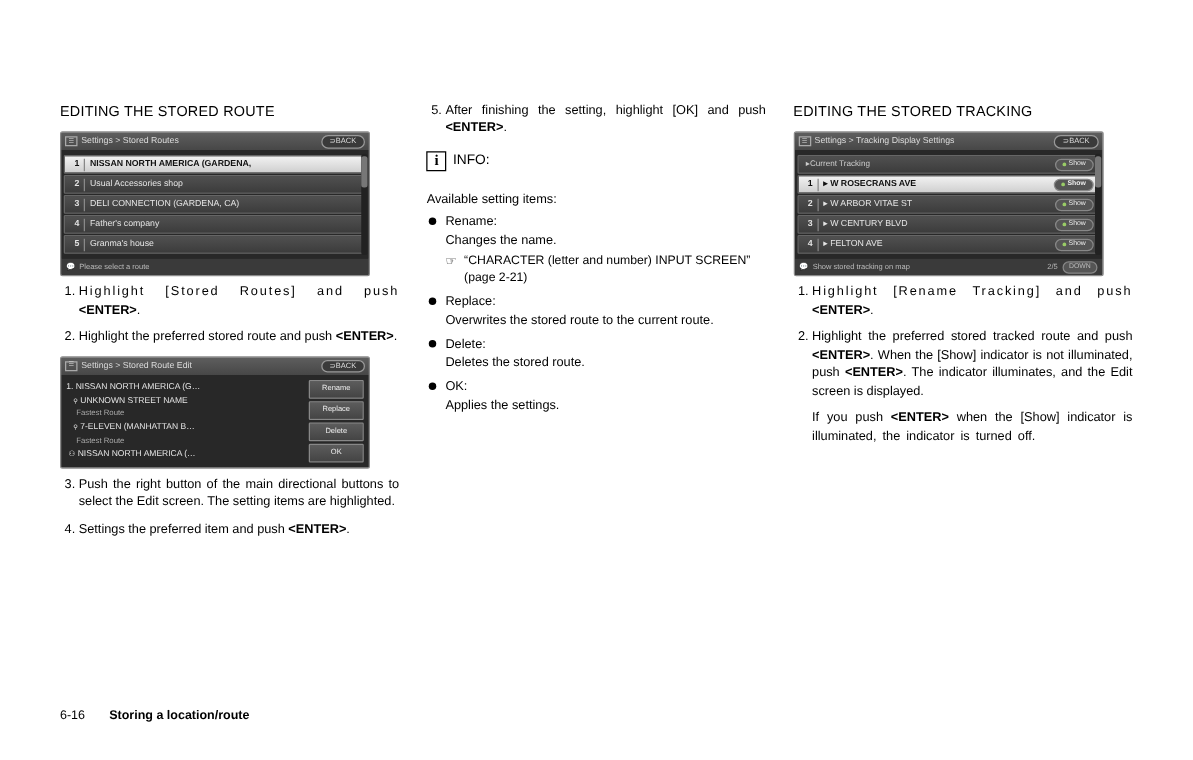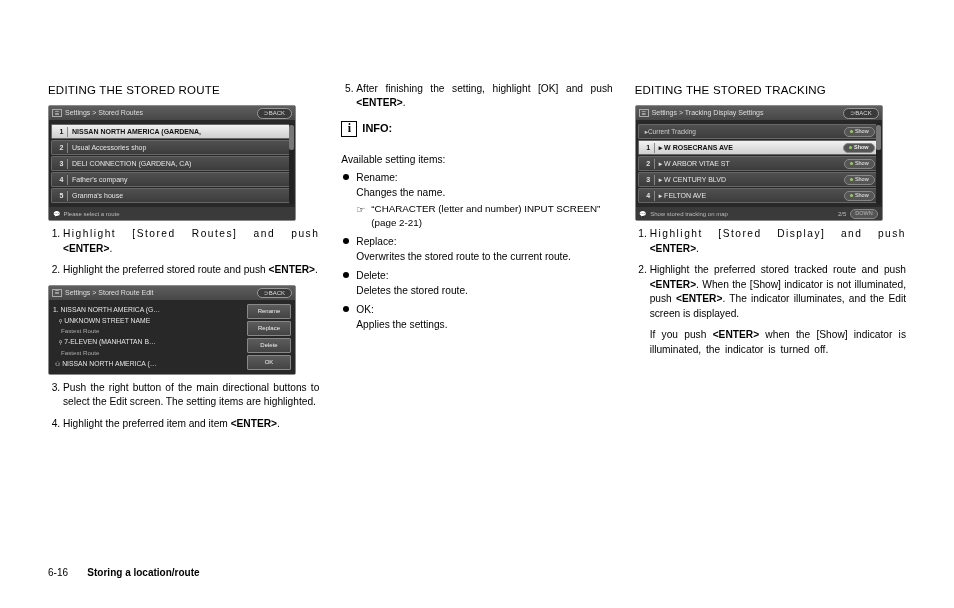--- a/index.html
+++ b/index.html
@@ -38,21 +38,21 @@
   .trk-down { background:#555; border:1px solid #888; border-radius:5px; padding:0 4px; font-size:5.5px; }
 
   
   ol { list-style: decimal; padding-left: 15px; }
   ol > li { margin-bottom: 7px; text-align: justify; }
   .enter { font-weight: bold; }
   .step1 { letter-spacing: 1.5px; word-spacing: 3px; }
 
   .info-bar { display:flex; align-items:center; gap:5px; margin: 10px 0 4px 0; }
   .info-icon { width:16px; height:16px; border:1px solid #000; display:flex; align-items:center; justify-content:center; font-family:"Times New Roman",serif; font-weight:bold; font-size:12px; }
-  .info-lbl { font-weight:bold; font-size:11px; }
+  .info-lbl { font-weight:normal; font-size:11px; }
   .info-text { text-align:justify; word-spacing: 3px; margin-bottom:4px; }
   .avail { margin-bottom:4px;margin-top:16px; }
   ul.bul { list-style:none; padding-left: 0; }
   ul.bul > li { position:relative; padding-left: 15px; margin-bottom:5px; }
   ul.bul > li::before { content:""; position:absolute; left:2px; top:3px; width:6px; height:6px; border-radius:50%; background:#000; }
   .ref { display:flex; gap:6px; margin-left: 0; margin-top:2px; font-size:9.8px; }
   .ref-icon { font-size:10px; padding-top:1px; }
 
   .pagefoot { position:absolute; left:48px; bottom:30px; font-size:10px; }
   .pagefoot b { font-weight:bold;margin-left:11px; }
@@ -128,21 +128,21 @@
             <div class="edit-btn">Rename</div>
             <div class="edit-btn">Replace</div>
             <div class="edit-btn">Delete</div>
             <div class="edit-btn">OK</div>
           </div>
       </div>
     </div>
 
     <ol start="3">
       <li style="text-align:justify">Push the right button of the main directional buttons to select the Edit screen. The setting items are highlighted.</li>
-      <li><span>Highlight the preferred item and item </span><b class="enter">&lt;ENTER&gt;</b>.</li>
+      <li><span>Settings the preferred item and push </span><b class="enter">&lt;ENTER&gt;</b>.</li>
     </ol>
   </div>
 
   <div class="col">
     <ol start="5">
       <li><span>After finishing the setting, highlight [OK] and push </span><b class="enter">&lt;ENTER&gt;</b>.</li>
     </ol>
 
     <div class="info-bar">
       <span class="info-icon">i</span>
@@ -222,21 +222,21 @@
         <span>💬</span>
         <span>Show stored tracking on map</span>
         <span class="trk-foot-right">
           <span>2/5</span>
           <span class="trk-down">DOWN</span>
         </span>
       </div>
     </div>
 
     <ol>
-      <li><span class="step1">Highlight [Stored Display] and push </span><b class="enter">&lt;ENTER&gt;</b>.</li>
+      <li><span class="step1">Highlight [Rename Tracking] and push </span><b class="enter">&lt;ENTER&gt;</b>.</li>
       <li style="text-align:justify">
         <span>Highlight the preferred stored tracked route and push </span><b class="enter">&lt;ENTER&gt;</b><span>. When the [Show] indicator is not illuminated, push </span><b class="enter">&lt;ENTER&gt;</b><span>. The indicator illuminates, and the Edit screen is displayed.</span>
         <p style="margin-top:7px; text-align:justify; word-spacing:2px"><span>If you push </span><b class="enter">&lt;ENTER&gt;</b><span> when the [Show] indicator is illuminated, the indicator is turned off.</span></p>
       </li>
     </ol>
   </div>
 </div>
 
 <div class="pagefoot">
   <span>6-16</span>&nbsp;&nbsp;&nbsp;<b>Storing a location/route</b>

